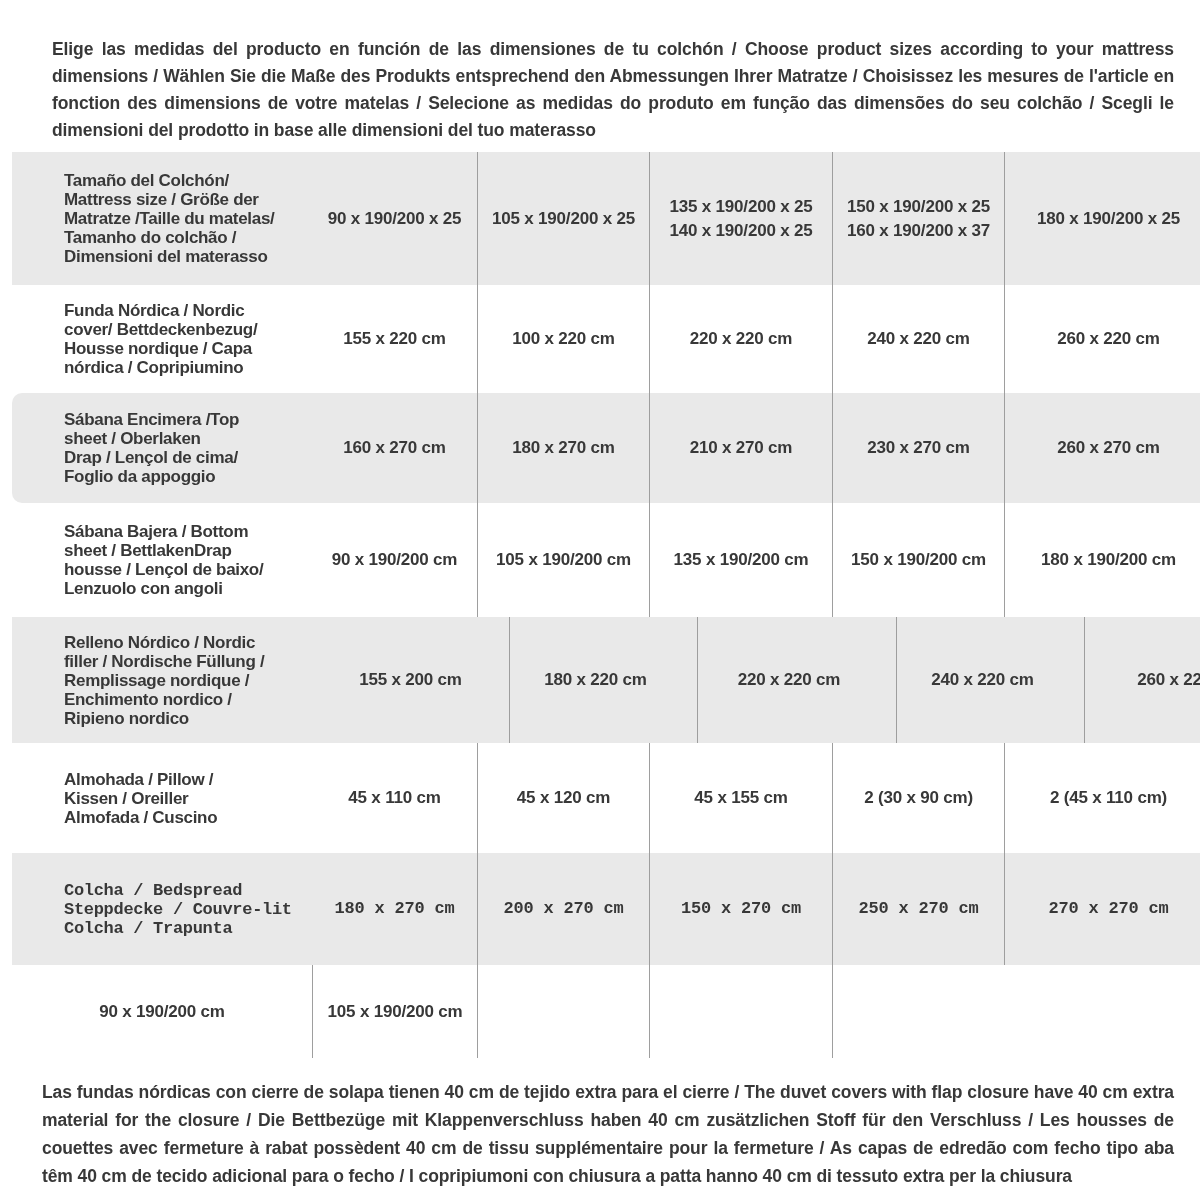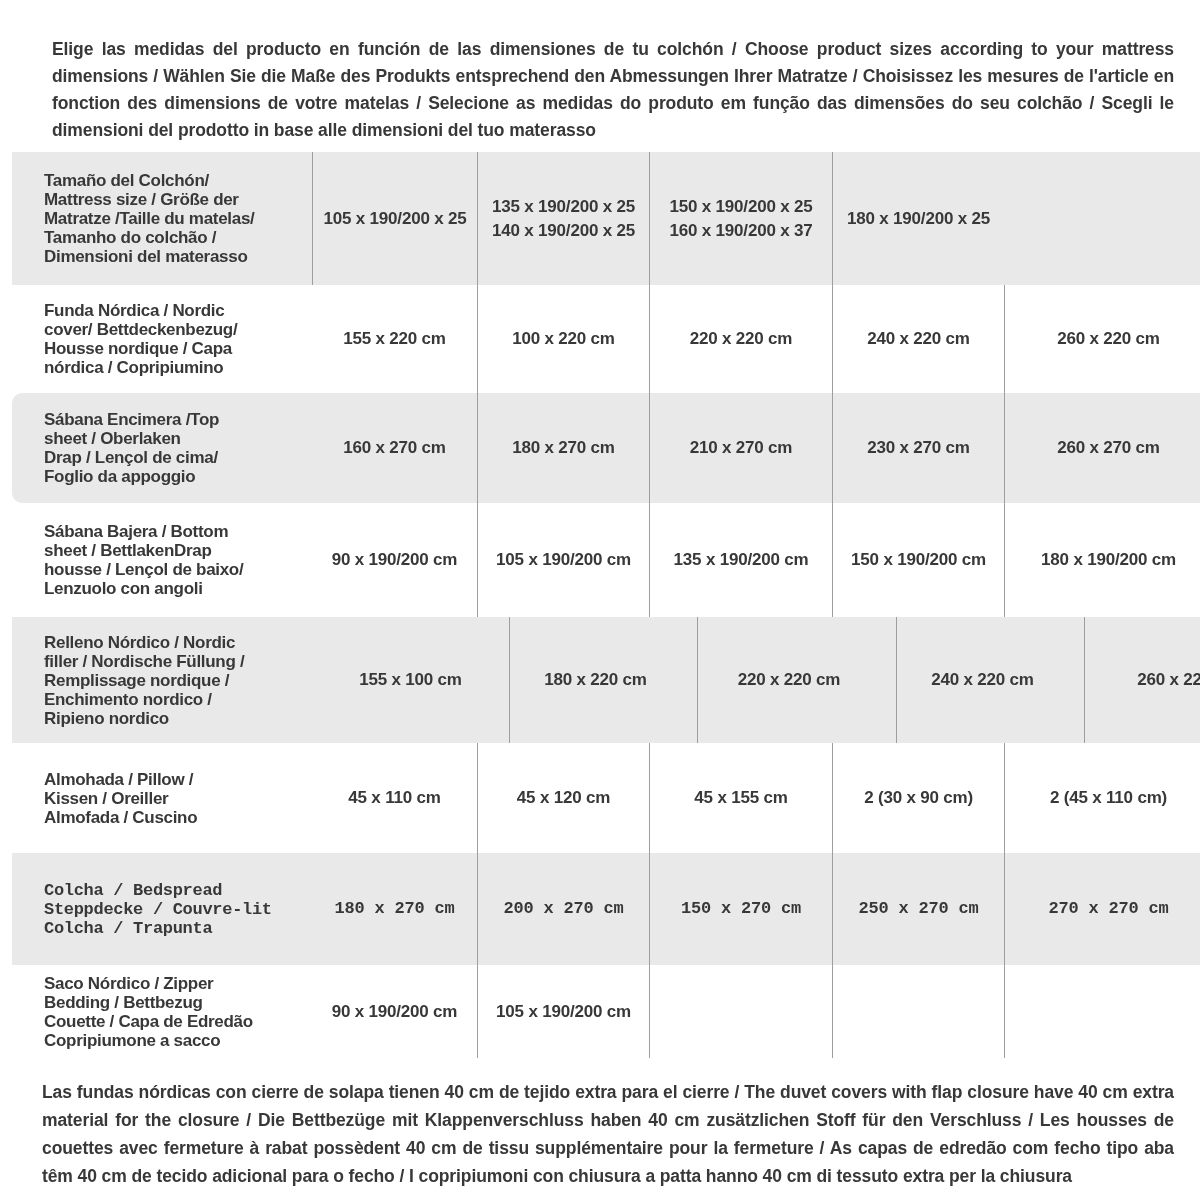--- a/index.html
+++ b/index.html
@@ -38,21 +38,21 @@
   .rh3 { height: 110px; border-radius: 10px; }
   .rh4 { height: 114px; }
   .rh5 { height: 126px; gap: 16px; }
   .rh6 { height: 110px; }
   .rh7 { height: 112px; font-family: Liberation Mono, monospace; }
   .rh8 { height: 93px; }
 
   .lab {
     display: flex;
     align-items: center;
-    padding-left: 32px;
+    padding-left: 52px;
     padding-right: 6px;
     font-size: 17px;
     font-weight: bold;
     line-height: 19px;
     white-space: pre-line;
     letter-spacing: -0.3px;
   }
   .val {
     display: flex;
     align-items: center;
@@ -84,20 +84,21 @@
   <p class="intro">Elige las medidas del producto en función de las dimensiones de tu colchón / Choose product sizes according to your mattress dimensions / Wählen Sie die Maße des Produkts entsprechend den Abmessungen Ihrer Matratze / Choisissez les mesures de l'article en fonction des dimensions de votre matelas / Selecione as medidas do produto em função das dimensões do seu colchão / Scegli le dimensioni del prodotto in base alle dimensioni del tuo materasso</p>
 
   <div class="size-table">
 
     <div class="t-row shade rh1">
       <div class="lab">Tamaño del Colchón/
 Mattress size / Größe der
 Matratze /Taille du matelas/
 Tamanho do colchão /
 Dimensioni del materasso</div>
+      <div class="val">90 x 190/200 x 25</div>
       <div class="val sep">105 x 190/200 x 25</div>
       <div class="val sep">135 x 190/200 x 25
 140 x 190/200 x 25</div>
       <div class="val sep">150 x 190/200 x 25
 160 x 190/200 x 37</div>
       <div class="val sep">180 x 190/200 x 25</div>
     </div>
 
     <div class="t-row rh2">
       <div class="lab">Funda Nórdica /  Nordic
@@ -134,21 +135,21 @@
       <div class="val sep">150 x 190/200 cm</div>
       <div class="val sep">180 x 190/200 cm</div>
     </div>
 
     <div class="t-row shade rh5">
       <div class="lab">Relleno Nórdico / Nordic
 filler / Nordische Füllung /
 Remplissage nordique /
 Enchimento nordico /
 Ripieno nordico</div>
-      <div class="val">155 x 100 cm</div>
+      <div class="val">155 x 200 cm</div>
       <div class="val sep">180 x 220 cm</div>
       <div class="val sep">220 x 220 cm</div>
       <div class="val sep">240 x 220 cm</div>
       <div class="val sep">260 x 220 cm</div>
     </div>
 
     <div class="t-row rh6">
       <div class="lab">Almohada  / Pillow /
 Kissen / Oreiller
 Almofada / Cuscino</div>
@@ -164,24 +165,20 @@
 Steppdecke / Couvre-lit
 Colcha / Trapunta</div>
       <div class="val">180 x 270 cm</div>
       <div class="val sep">200 x 270 cm</div>
       <div class="val sep">150 x 270 cm</div>
       <div class="val sep">250 x 270 cm</div>
       <div class="val sep">270 x 270 cm</div>
     </div>
 
     <div class="t-row rh8">
-      <div class="lab">Saco Nórdico / Zipper
-Bedding / Bettbezug
-Couette  / Capa de Edredão
-Copripiumone a sacco</div>
       <div class="val">90 x 190/200 cm</div>
       <div class="val sep">105 x 190/200 cm</div>
       <div class="val sep"></div>
       <div class="val sep"></div>
       <div class="val sep"></div>
     </div>
 
   </div>
 
   <p class="footnote">Las fundas nórdicas con cierre de solapa tienen 40 cm de tejido extra para el cierre  / The duvet covers with flap closure have 40 cm extra material for the closure / Die Bettbezüge mit Klappenverschluss haben 40 cm zusätzlichen Stoff für den Verschluss / Les housses de couettes avec fermeture à rabat possèdent 40 cm de tissu supplémentaire pour la fermeture / As capas de edredão com fecho tipo aba têm 40 cm de tecido adicional para o fecho / I copripiumoni con chiusura a patta hanno 40 cm di tessuto extra per la chiusura</p>

